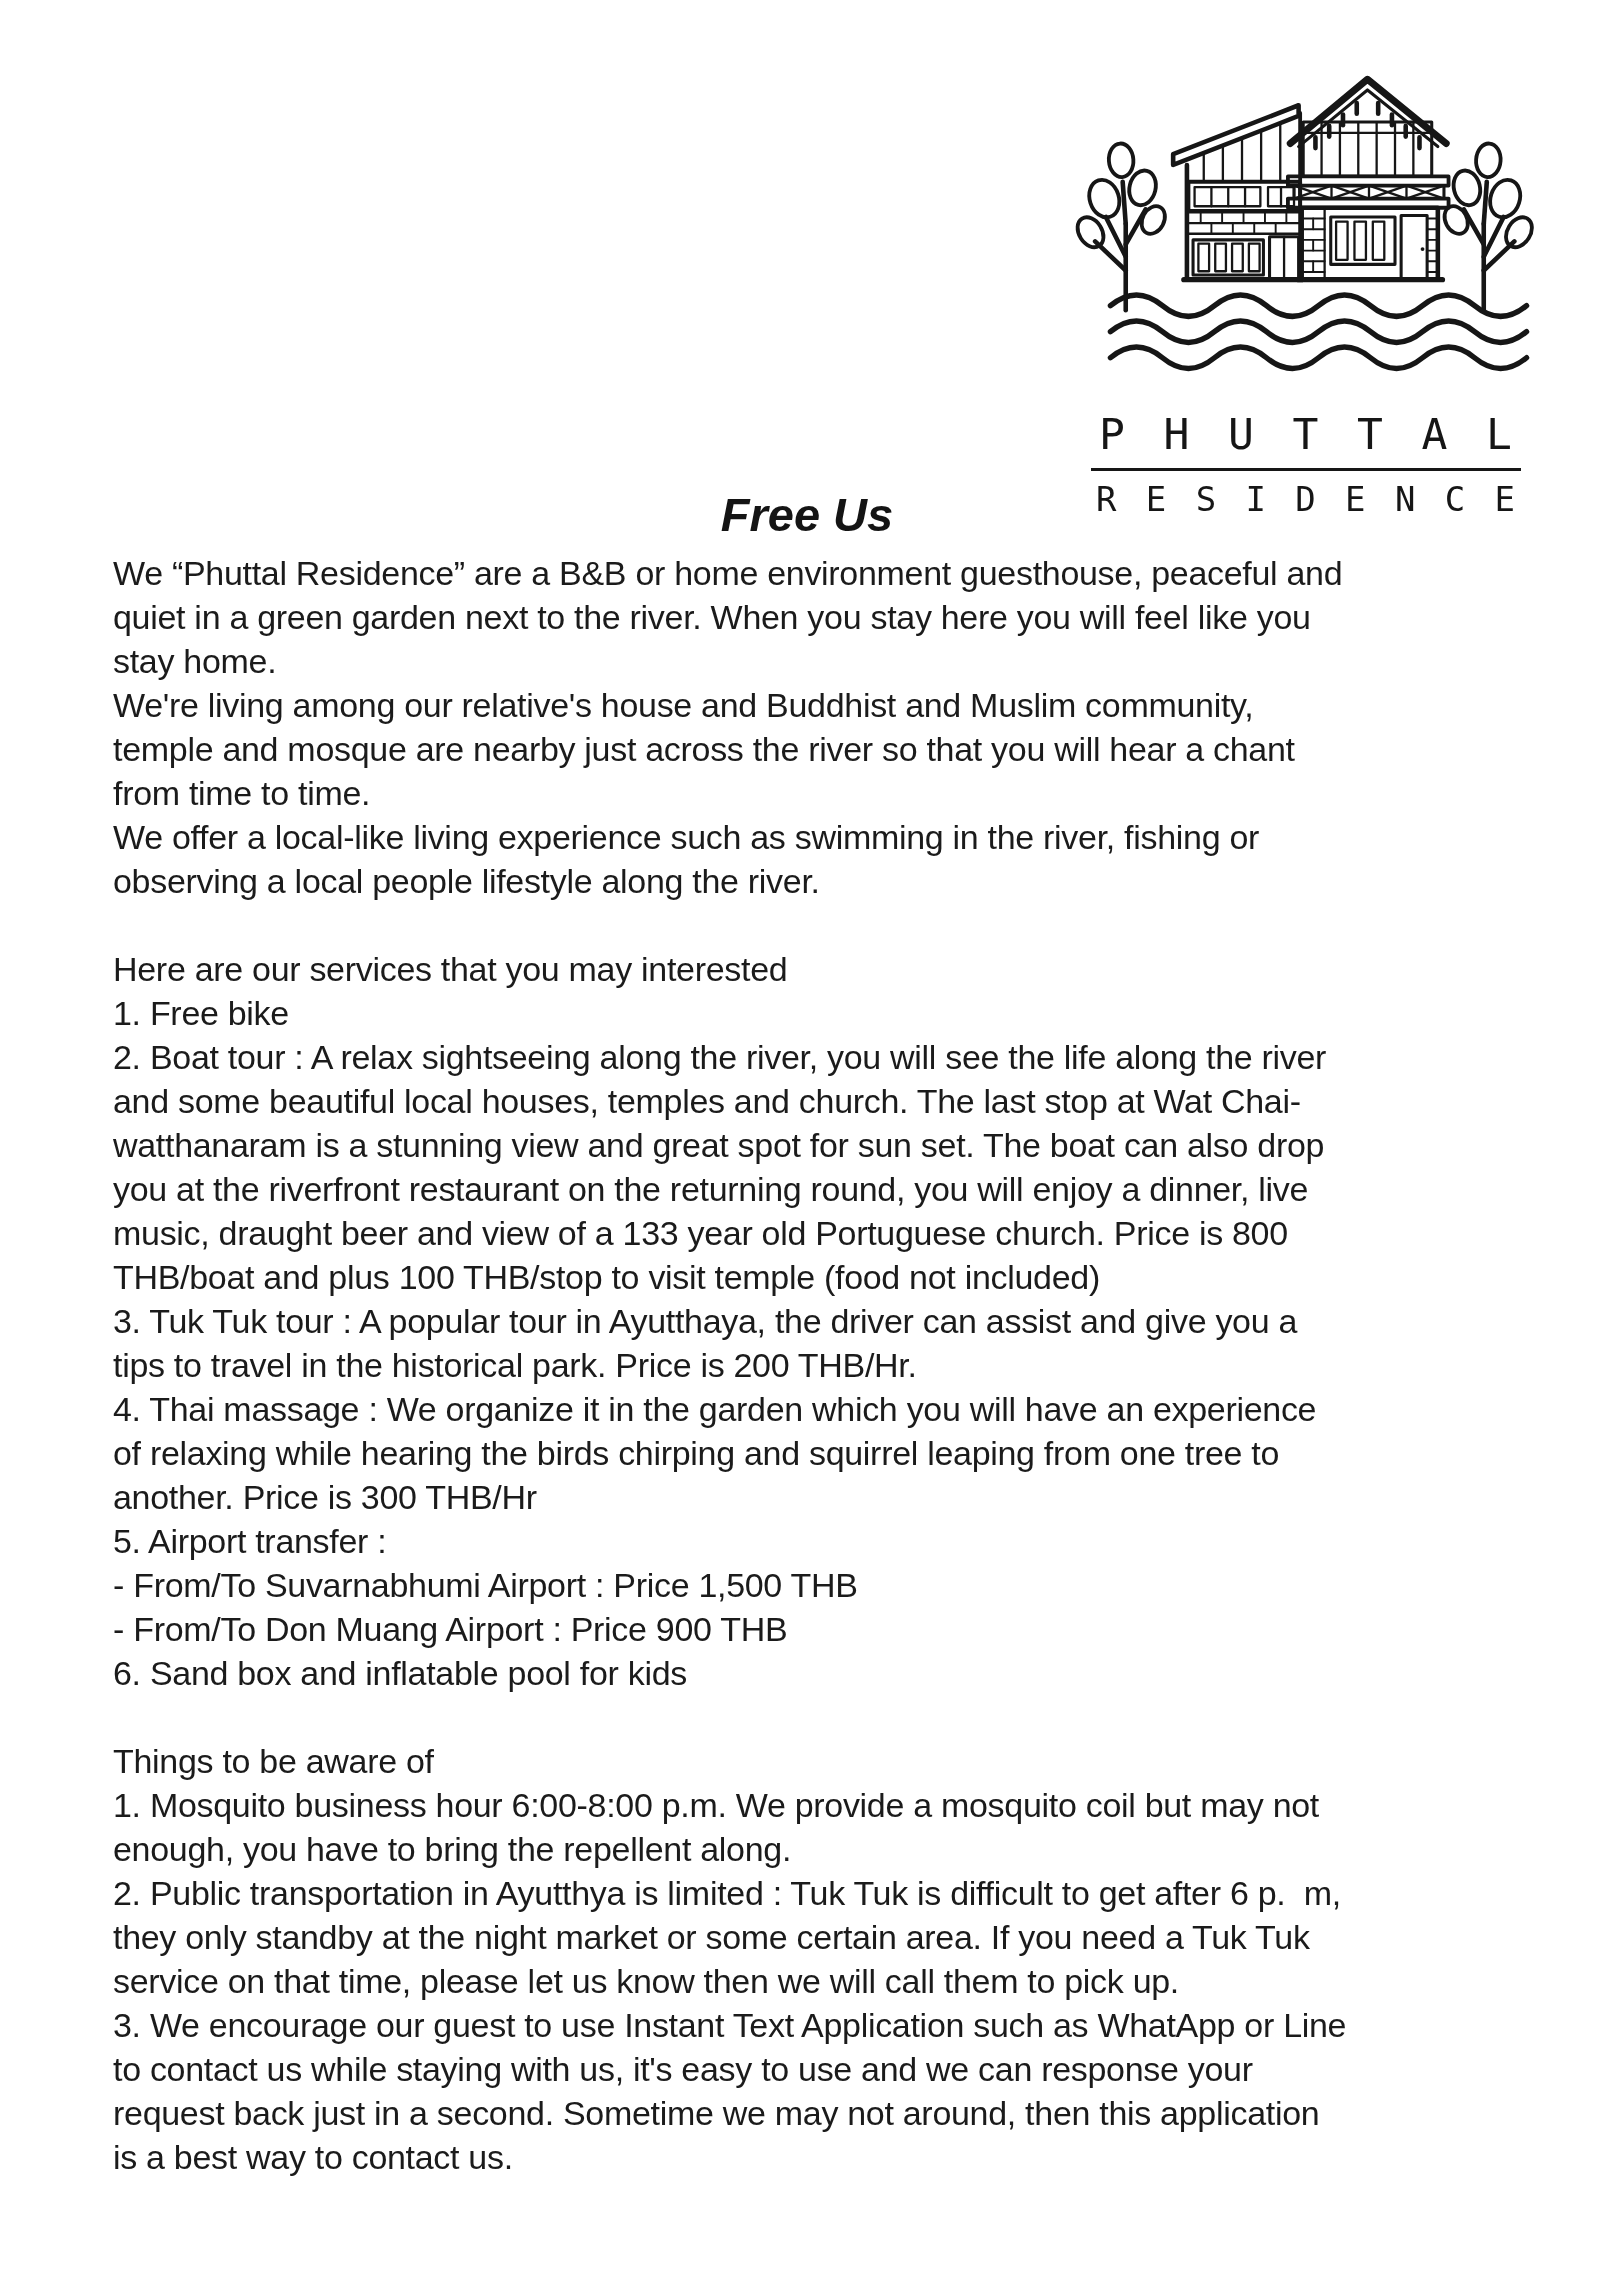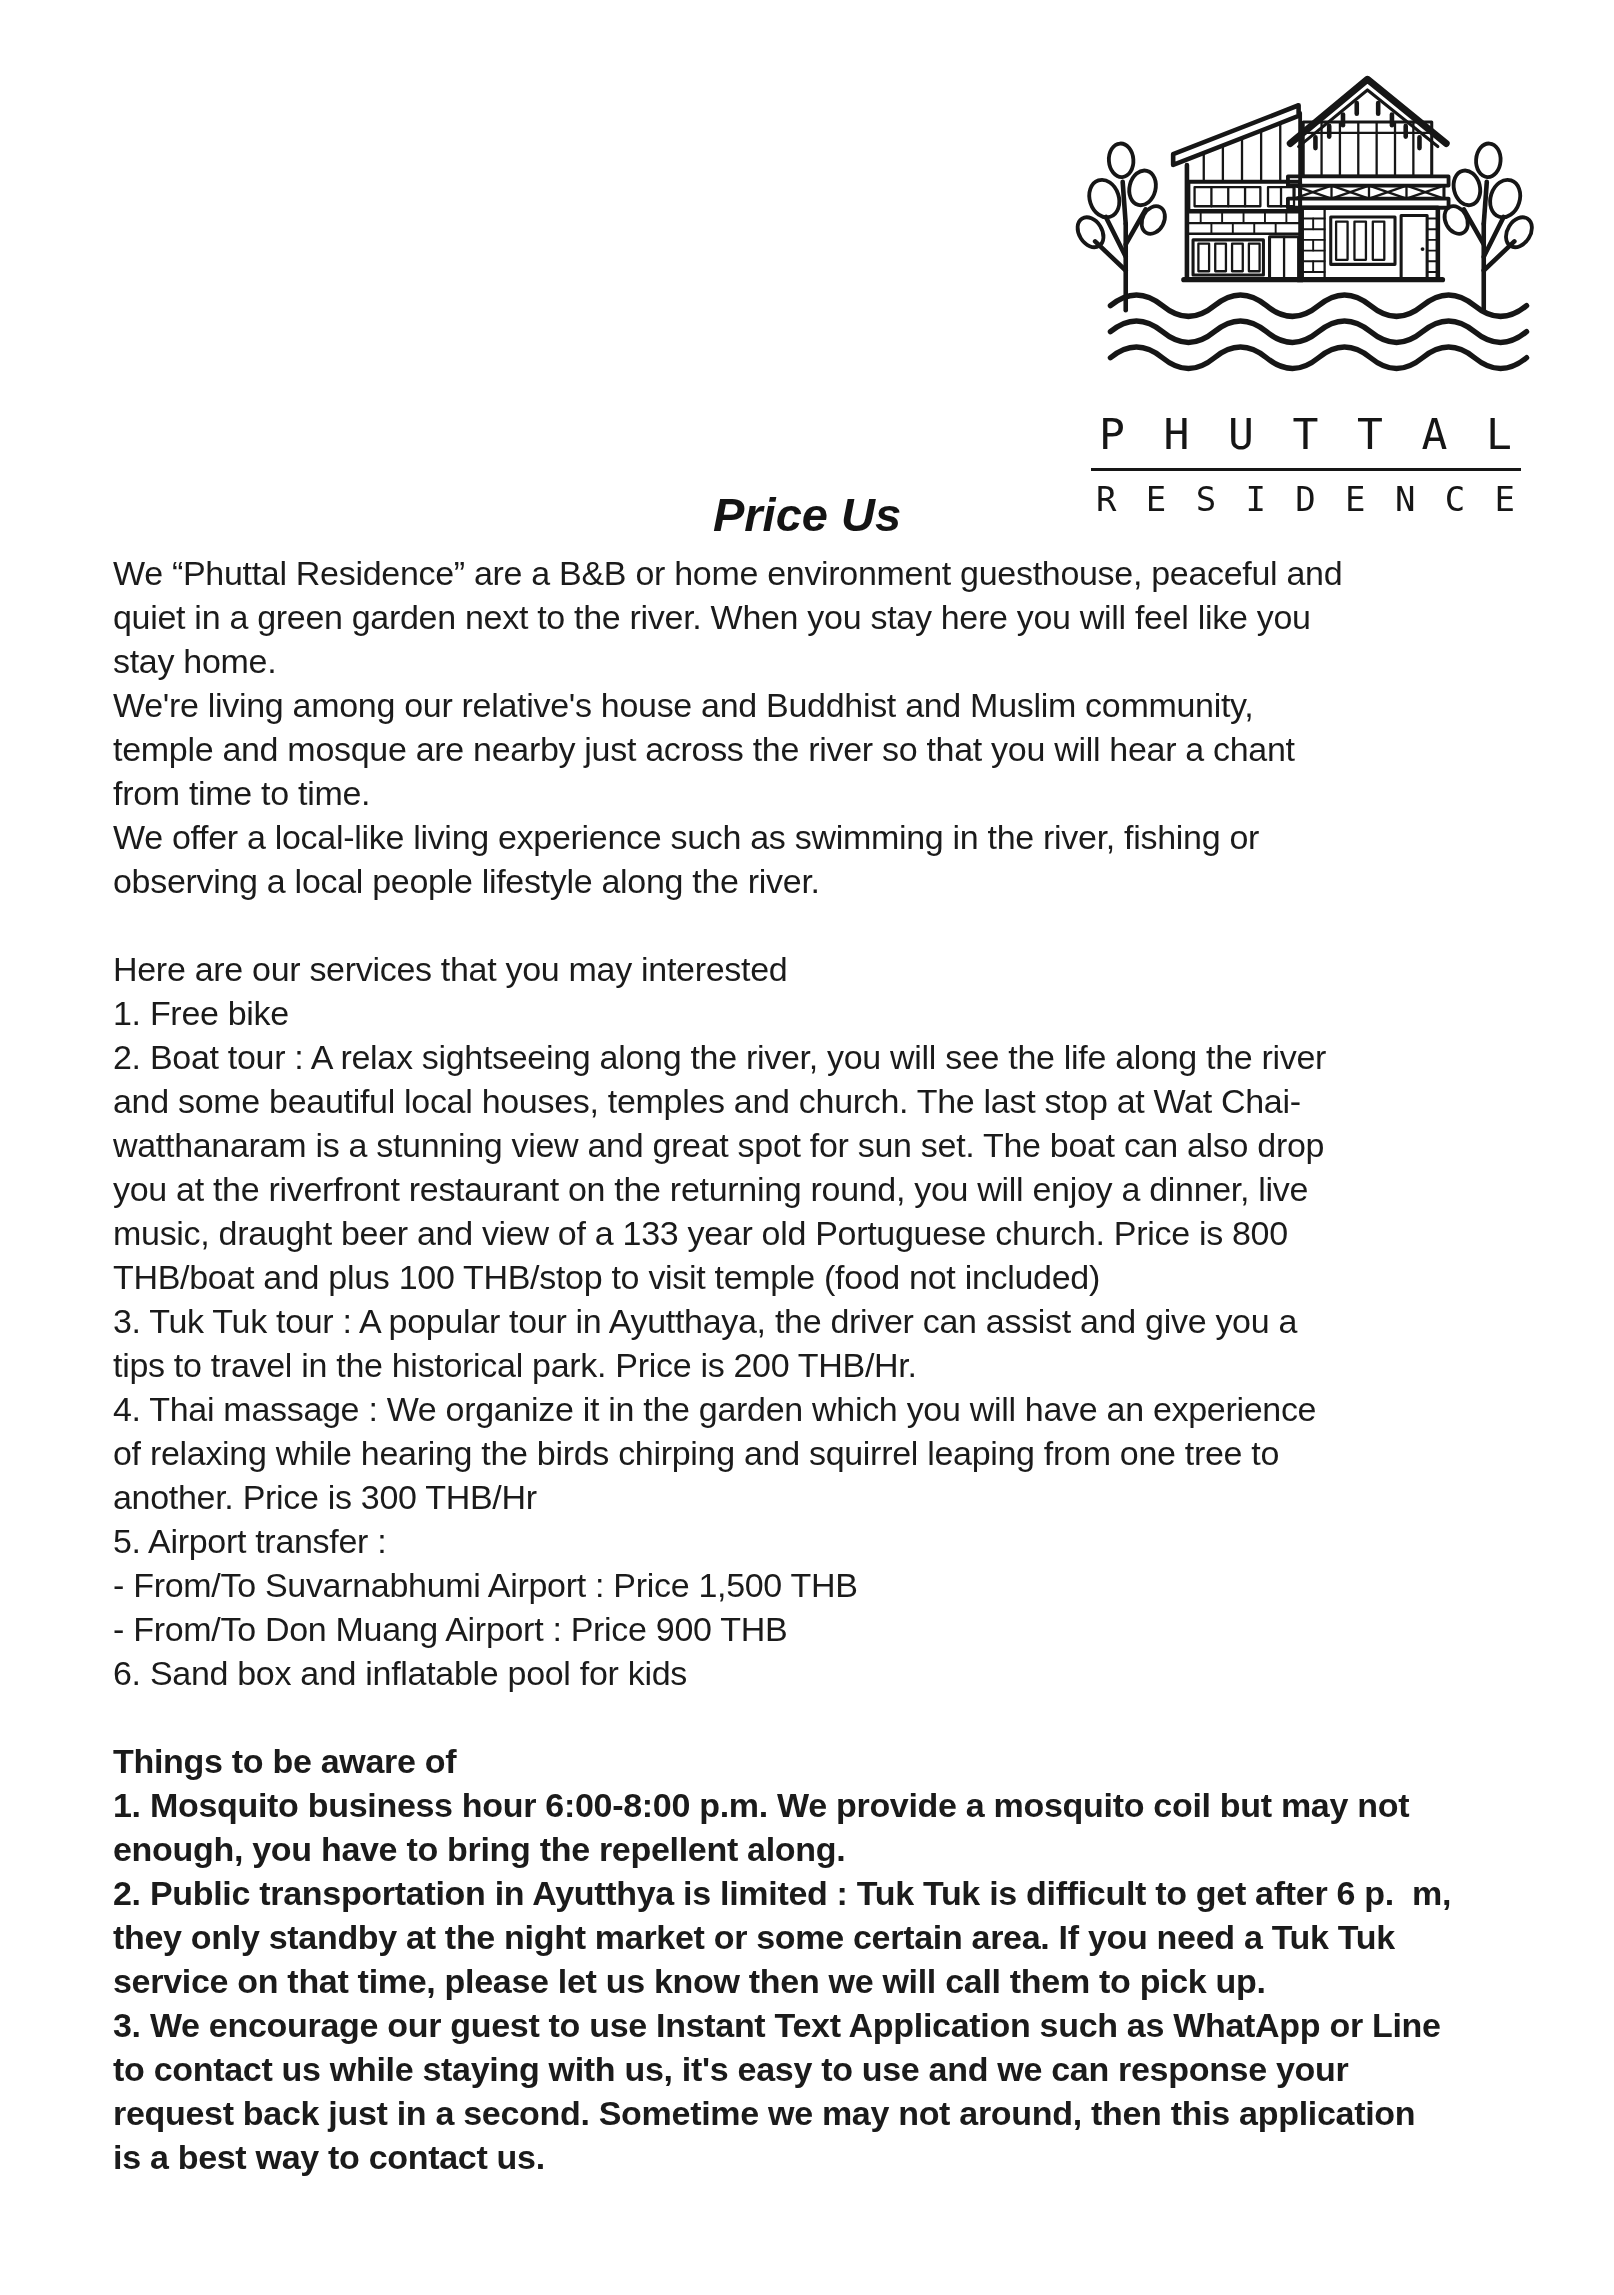--- a/index.html
+++ b/index.html
@@ -42,21 +42,21 @@
   
   .body-text{
     position:absolute;top:551px;left:113px;width:1477px;
     font-size:34px;line-height:44px;letter-spacing:-0.3px;
     color:#1b1b1b;
   }
   .body-text p{
     margin:0 0 44px 0;
     white-space:pre;
   }
-  .body-text p:last-child{margin-bottom:0;font-weight:bold;}
+  .body-text p:last-child{margin-bottom:0;}
 </style>
 </head>
 <body>
 
 <div class="page">
 
   <div class="logo">
     <svg width="467" height="306" viewBox="0 0 610 400" fill="none" stroke="#161616" stroke-linecap="round" stroke-linejoin="round">
 
       <g stroke-width="6">
@@ -224,21 +224,21 @@
         <span>S</span>
         <span>I</span>
         <span>D</span>
         <span>E</span>
         <span>N</span>
         <span>C</span>
         <span>E</span>
       </div>
   </div>
 
-  <div class="title">Price Us</div>
+  <div class="title">Free Us</div>
 
   <div class="body-text">
     <p>We “Phuttal Residence” are a B&amp;B or home environment guesthouse, peaceful and
 quiet in a green garden next to the river. When you stay here you will feel like you
 stay home.
 We're living among our relative's house and Buddhist and Muslim community,
 temple and mosque are nearby just across the river so that you will hear a chant
 from time to time.
 We offer a local-like living experience such as swimming in the river, fishing or
 observing a local people lifestyle along the river.</p>

